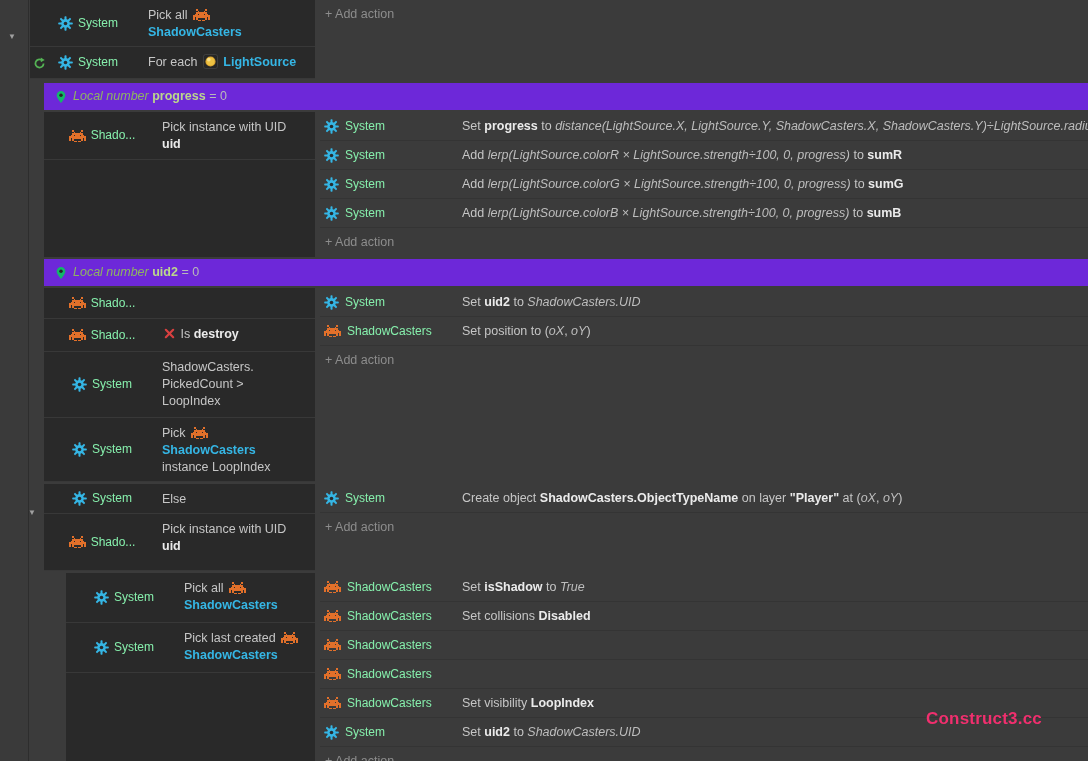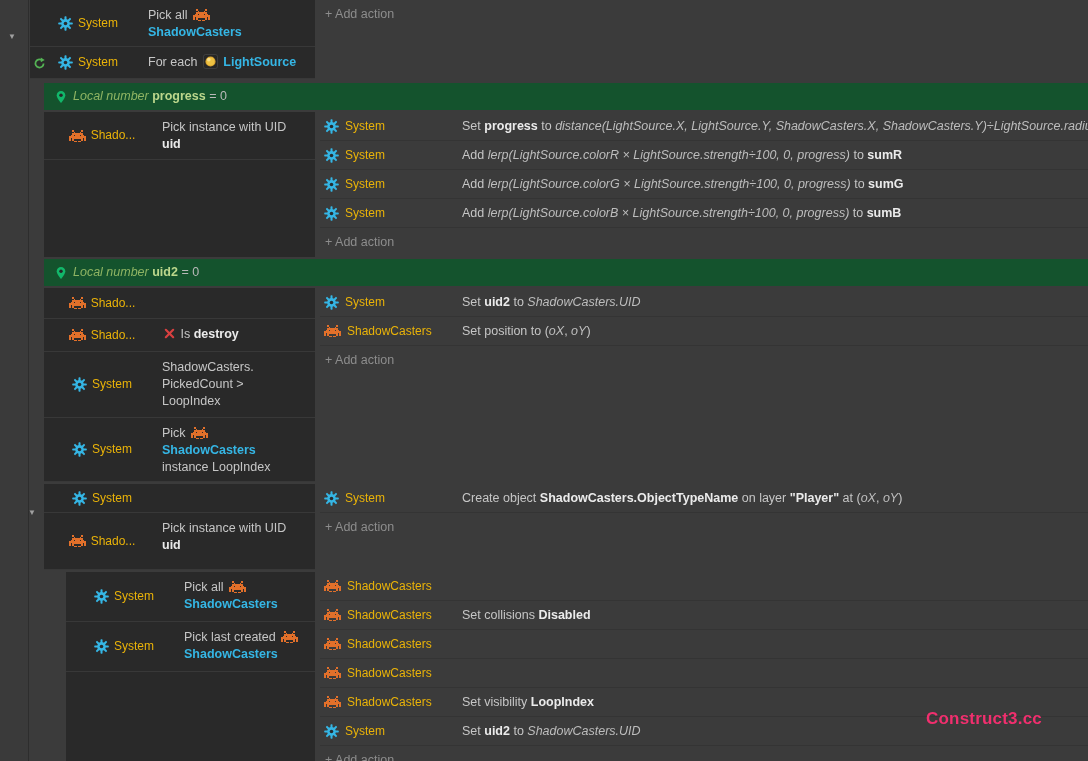--- a/index.html
+++ b/index.html
@@ -12,27 +12,27 @@
   .ind1{margin-left:14px}
   .ind2{margin-left:36px}
   .mt2{margin-top:2px}
   .mt4{margin-top:4px}
   .cond-col{flex:0 0 auto;background:#292929;display:flex;flex-direction:column}
   .w285{width:285px}.w271{width:271px}.w249{width:249px}
   .act-col{flex:1 1 auto;margin-left:5px;display:flex;flex-direction:column}
   .cond-row{display:flex;border-bottom:1px solid #383838;box-sizing:border-box}
   .obj-cell{flex:0 0 116px;display:flex;align-items:center;justify-content:center;gap:5px;position:relative}
   .pre-icn{position:absolute;left:3px;top:50%;margin-top:-6px}
-  .obj-label{color:#eab308;white-space:nowrap;font-size:12px}
+  .obj-label{color:#86efac;white-space:nowrap;font-size:12px}
   .cond-text{flex:1 1 auto;padding:7px 6px 5px 2px}
   .act-row{display:flex;align-items:center;min-height:29px;box-sizing:border-box;border-bottom:1px solid #343434}
   .act-obj{flex:0 0 132px;display:flex;align-items:center;gap:6px;padding-left:4px;overflow:hidden}
   .act-text{flex:1 1 auto;padding-left:6px;white-space:nowrap;overflow:hidden}
   .add-action{display:flex;align-items:center;min-height:29px;color:#8d8d8d;padding-left:5px;box-sizing:border-box;cursor:pointer}
-  .var-row{display:flex;align-items:center;gap:6px;background:#14532d;min-height:27px;padding-left:11px;box-sizing:border-box}
+  .var-row{display:flex;align-items:center;gap:6px;background:#6d28d9;min-height:27px;padding-left:11px;box-sizing:border-box}
   .watermark{position:absolute;right:46px;top:710px;font-size:17px;font-weight:bold;color:#f02f6e;letter-spacing:.2px}
   .seg-n{color:#c6c6c6}
   .seg-b{color:#ebebeb;font-weight:bold}
   .seg-i{color:#bdbdbd;font-style:italic}
   .seg-ob{color:#35b6e5;font-weight:bold}
   .seg-vi{color:#8fb463;font-style:italic}
   .seg-vb{color:#bcd78c;font-weight:bold}
   .seg-vn{color:#b9b9b9}
   svg{overflow:visible}
   .inline-icn{vertical-align:-2px;margin:0 2px;display:inline-block}
@@ -280,20 +280,21 @@
 
     <div class="block ind1 mt2">
       <div class="cond-col w271">
         <div class="cond-row h29">
           <div class="obj-cell">
             <svg class="obj-icn icn-system">
                 <use href="#icon-system"></use>
               </svg>
             <span class="obj-label">System</span>
           </div>
+          <div class="cond-text"><span class="seg-n">Else</span></div>
         </div>
         <div class="cond-row h57">
           <div class="obj-cell">
             <svg class="obj-icn icn-invader">
                 <use href="#icon-invader"></use>
               </svg>
             <span class="obj-label">Shado...</span>
           </div>
           <div class="cond-text"><span class="seg-n">Pick instance with UID</span><br><span class="seg-b">uid</span></div>
         </div>
@@ -338,20 +339,21 @@
         </div>
       </div>
       <div class="act-col">
         <div class="act-row">
           <div class="act-obj">
             <svg class="obj-icn icn-invader">
                 <use href="#icon-invader"></use>
               </svg>
             <span class="obj-label">ShadowCasters</span>
           </div>
+          <div class="act-text"><span class="seg-n">Set </span><span class="seg-b">isShadow</span><span class="seg-n"> to </span><span class="seg-i">True</span></div>
         </div>
         <div class="act-row">
           <div class="act-obj">
             <svg class="obj-icn icn-invader">
                 <use href="#icon-invader"></use>
               </svg>
             <span class="obj-label">ShadowCasters</span>
           </div>
           <div class="act-text"><span class="seg-n">Set collisions </span><span class="seg-b">Disabled</span></div>
         </div>

